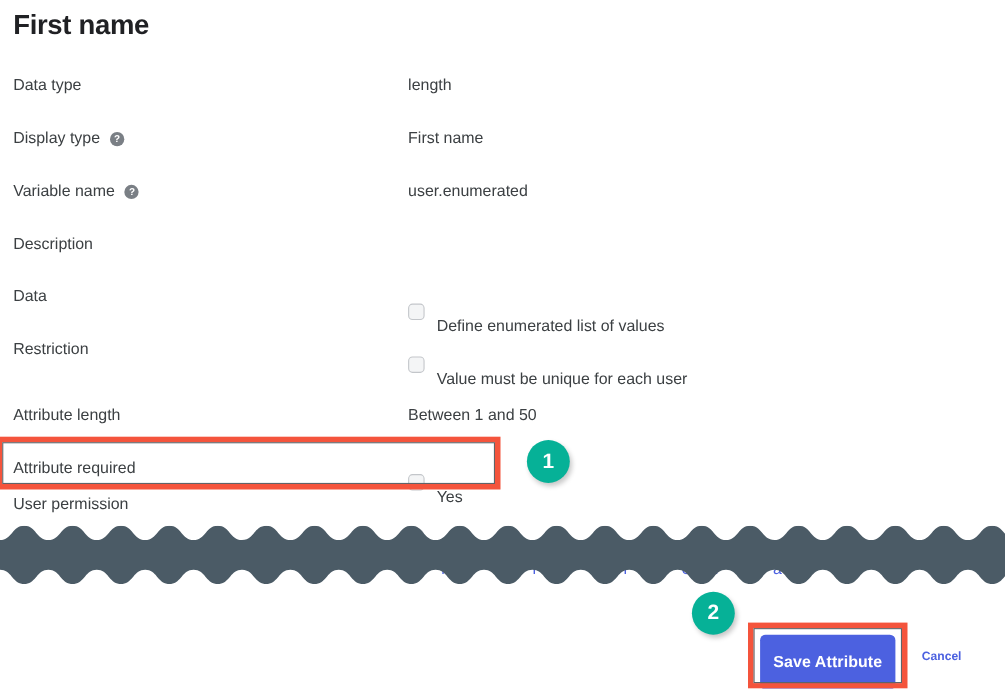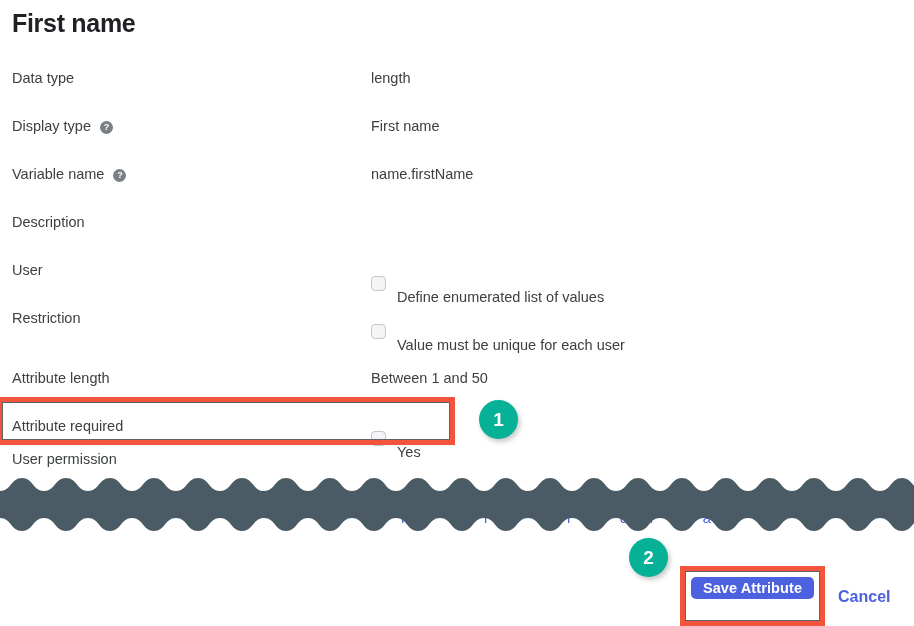--- a/index.html
+++ b/index.html
@@ -170,37 +170,37 @@
     height: 53px;
     pointer-events: none;
   }
 
   
   .btn-save {
     position: absolute;
     left: 691px;
     top: 577px;
     width: 123px;
-    height: 22px;
+    height: 50px;
     box-sizing: border-box;
     background: #4c61e0;
     color: #ffffff;
     border: none;
     border-radius: 5px;
     font-size: 14.5px;
     font-weight: bold;
     font-family: "Liberation Sans", sans-serif;
     cursor: pointer;
     letter-spacing: 0.1px;
   }
   .btn-cancel {
     position: absolute;
     left: 838px;
     top: 587px;
-    font-size: 16px;
+    font-size: 11px;
     font-weight: bold;
     color: #4c61e0;
     cursor: pointer;
     line-height: 20px;
     white-space: nowrap;
   }
 </style>
 </head>
 <body>
 
@@ -217,30 +217,30 @@
     <span class="row-label">
       <span>Display type</span><span class="help-icon">?</span>
     </span>
     <span class="row-value">First name</span>
   </div>
 
   <div class="row" style="top:159px;">
     <span class="row-label">
       <span>Variable name</span><span class="help-icon">?</span>
     </span>
-    <span class="row-value">name.firstName</span>
+    <span class="row-value">user.enumerated</span>
   </div>
 
   <div class="row" style="top:207px;">
     <span class="row-label">Description</span>
     <span class="row-value"></span>
   </div>
 
   <div class="row" style="top:255px;">
-    <span class="row-label">User</span>
+    <span class="row-label">Data</span>
   </div>
   <div class="control-group" style="top:259px;">
     <span class="cb"></span>
     <span class="control-caption">Define enumerated list of values</span>
   </div>
 
   <div class="row" style="top:303px;">
     <span class="row-label">Restriction</span>
   </div>
   <div class="control-group" style="top:307px;">

